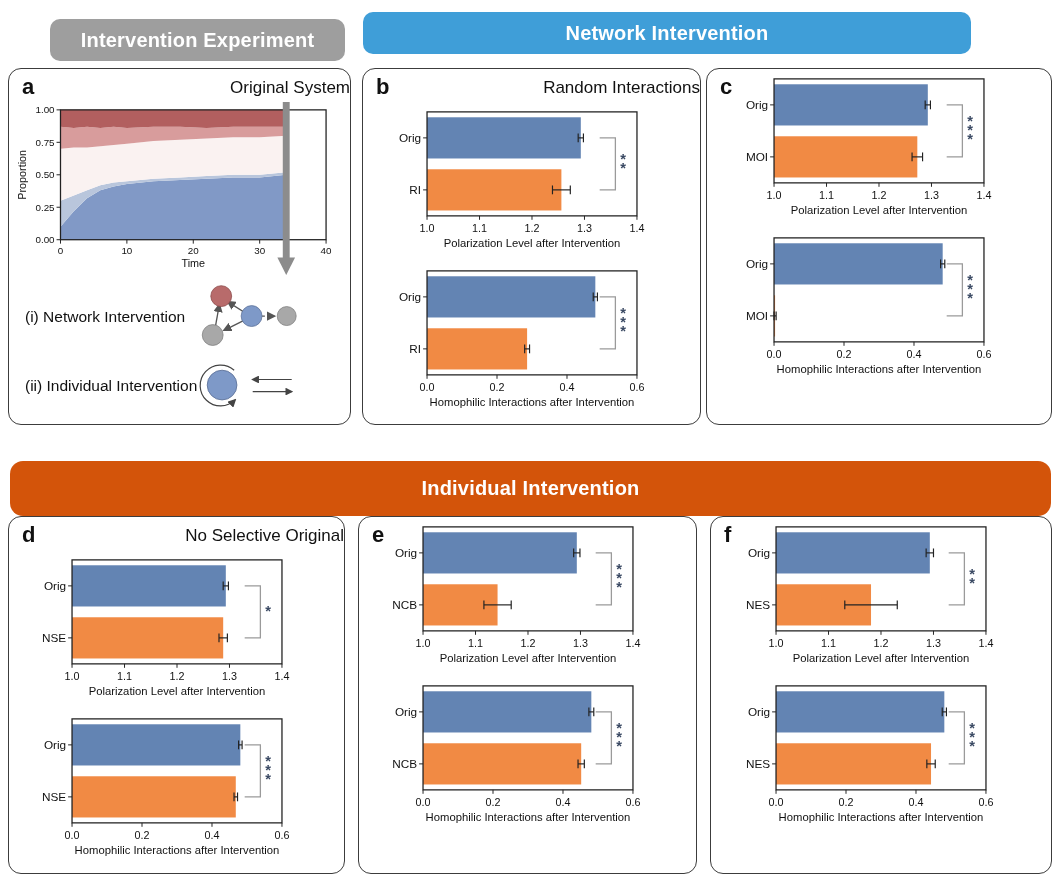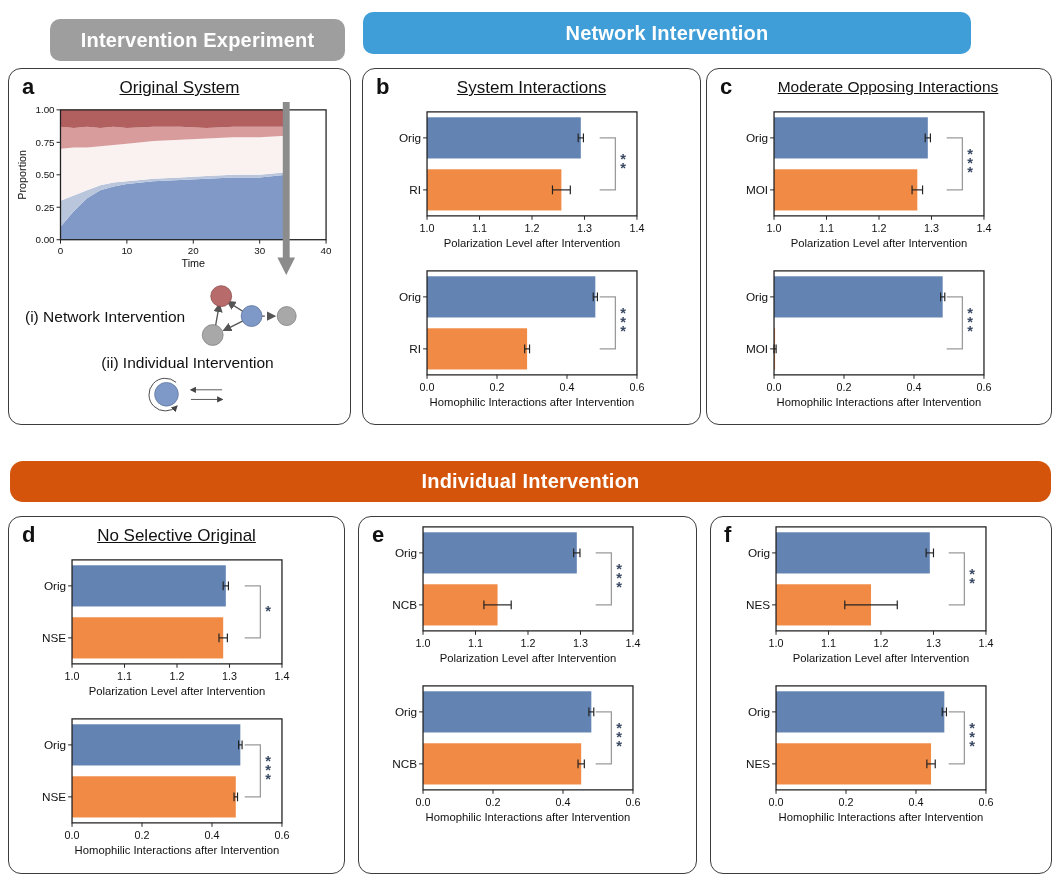--- a/index.html
+++ b/index.html
@@ -2,37 +2,37 @@
 <html><head>
 <meta charset="utf-8">
 <style>
   * { margin:0; padding:0; box-sizing:border-box; }
   html,body { background:#ffffff; }
   body { width:1059px; height:884px; position:relative; font-family:"Liberation Sans", sans-serif; color:#111; overflow:hidden; }
   .hdr { position:absolute; height:42px; border-radius:10px; color:#fff; font-weight:bold; font-size:20px;
          display:flex; align-items:center; justify-content:center; letter-spacing:0.2px; }
   #hdr-experiment { left:10px; top:19px; width:295px;margin-left:40px; }
   #hdr-network    { left:363px; top:12px; width:608px; }
-  #hdr-individual { left:10px; top:461px; width:1041px; height:41px; border-radius:13px; }
+  #hdr-individual { left:10px; top:461px; width:1041px; height:55px; border-radius:13px; }
   .panel { position:absolute; border:1.6px solid #3c3c3c; border-radius:13px; background:#fff; }
   #panel-a { left:8px;   top:68px;  width:343px; height:357px; }
   #panel-b { left:362px; top:68px;  width:339px; height:357px; }
   #panel-c { left:706px; top:68px;  width:346px; height:357px; }
   #panel-d { left:8px;   top:516px; width:337px; height:358px; }
   #panel-e { left:358px; top:516px; width:339px; height:358px; }
   #panel-f { left:710px; top:516px; width:342px; height:358px; }
   .letter { position:absolute; left:13px; top:5px; font-size:22px; font-weight:bold; }
-  .ptitle { text-align:center; font-size:17px; margin-top:9px; height:24px; white-space:nowrap;text-decoration:underline; }
+  .ptitle { text-align:right; font-size:17px; margin-top:9px; height:24px; white-space:nowrap; }
   #panel-c .ptitle { font-size:15.5px; margin-left:18px; }
   .barchart  { display:block; margin:4px auto 0; width:324px; height:155px; }
   .areachart { display:block; margin:0 auto; width:330px; height:180px; }
   svg text { font-family:"Liberation Sans", sans-serif; }
   .anno { display:flex; align-items:center; padding-left:16px; font-size:15.5px; }
   .anno-net  { height:70px; margin-top:0px; }
-  .anno-ind  { height:64px; margin-top:2px;flex-direction:column; }
+  .anno-ind  { height:64px; margin-top:2px; }
   .anno .anno-label { white-space:nowrap; }
 </style>
 </head>
 <body>
 
 <div class="hdr" id="hdr-experiment" style="background: rgb(158, 158, 158);">Intervention Experiment</div>
 <div class="hdr" id="hdr-network" style="background: rgb(63, 158, 216);">Network Intervention</div>
 <div class="hdr" id="hdr-individual" style="background: rgb(211, 84, 10);">Individual Intervention</div>
 
 <section class="panel" id="panel-a">
@@ -99,21 +99,21 @@
       <path d="M 40 14 A 22 22 0 1 0 41 46" fill="none" stroke="#444" stroke-width="1.3" marker-end="url(#ah2)"></path>
       <circle cx="27" cy="30" r="16" fill="#7e99c8" stroke="#5a6f96" stroke-width="0.9"></circle>
       <line x1="102" y1="24" x2="60" y2="24" stroke="#444" stroke-width="1.2" marker-end="url(#ah2)"></line>
       <line x1="60" y1="37" x2="102" y2="37" stroke="#444" stroke-width="1.2" marker-end="url(#ah2)"></line>
     </svg>
   </div>
 </section>
 
 <section class="panel" id="panel-b">
   <span class="letter">b</span>
-  <div class="ptitle">System Interactions</div>
+  <div class="ptitle">Random Interactions</div>
   <svg class="barchart" viewBox="0 0 330 158">
       <rect x="58" y="11.5" width="156.755" height="42" fill="#6384b3"></rect>
       <line x1="212.08000000000004" x2="217.42999999999992" y1="32.5" y2="32.5" stroke="#222" stroke-width="1.2"></line>
       <line x1="212.08000000000004" x2="212.08000000000004" y1="28" y2="37" stroke="#222" stroke-width="1.2"></line>
       <line x1="217.42999999999992" x2="217.42999999999992" y1="28" y2="37" stroke="#222" stroke-width="1.2"></line>
       <line x1="54" x2="58" y1="32.5" y2="32.5" stroke="#222" stroke-width="1"></line>
       <text x="52" y="36.5" font-size="12" text-anchor="end" fill="#111">Orig</text>
       <rect x="58" y="64.5" width="136.96000000000004" height="42" fill="#f18a44"></rect>
       <line x1="185.86500000000007" x2="204.05499999999998" y1="85.5" y2="85.5" stroke="#222" stroke-width="1.2"></line>
       <line x1="185.86500000000007" x2="185.86500000000007" y1="81" y2="90" stroke="#222" stroke-width="1.2"></line>
@@ -161,21 +161,20 @@
       <text x="165" y="144" font-size="11.5" text-anchor="middle" fill="#111">Homophilic Interactions after Intervention</text>
       <path d="M 234 32.5 H 250 V 85.5 H 234" fill="none" stroke="#9a9a9a" stroke-width="1.3"></path>
       <text x="258" y="54.5" font-size="15" text-anchor="middle" fill="#3a4963" font-weight="bold">*</text>
       <text x="258" y="63.5" font-size="15" text-anchor="middle" fill="#3a4963" font-weight="bold">*</text>
       <text x="258" y="72.5" font-size="15" text-anchor="middle" fill="#3a4963" font-weight="bold">*</text>
     </svg>
 </section>
 
 <section class="panel" id="panel-c">
   <span class="letter">c</span>
-  <div class="ptitle">Moderate Opposing Interactions</div>
   <svg class="barchart" viewBox="0 0 330 158">
       <rect x="58" y="11.5" width="156.755" height="42" fill="#6384b3"></rect>
       <line x1="212.08000000000004" x2="217.42999999999992" y1="32.5" y2="32.5" stroke="#222" stroke-width="1.2"></line>
       <line x1="212.08000000000004" x2="212.08000000000004" y1="28" y2="37" stroke="#222" stroke-width="1.2"></line>
       <line x1="217.42999999999992" x2="217.42999999999992" y1="28" y2="37" stroke="#222" stroke-width="1.2"></line>
       <line x1="54" x2="58" y1="32.5" y2="32.5" stroke="#222" stroke-width="1"></line>
       <text x="52" y="36.5" font-size="12" text-anchor="end" fill="#111">Orig</text>
       <rect x="58" y="64.5" width="146.05499999999998" height="42" fill="#f18a44"></rect>
       <line x1="198.70499999999998" x2="209.40499999999997" y1="85.5" y2="85.5" stroke="#222" stroke-width="1.2"></line>
       <line x1="198.70499999999998" x2="198.70499999999998" y1="81" y2="90" stroke="#222" stroke-width="1.2"></line>

